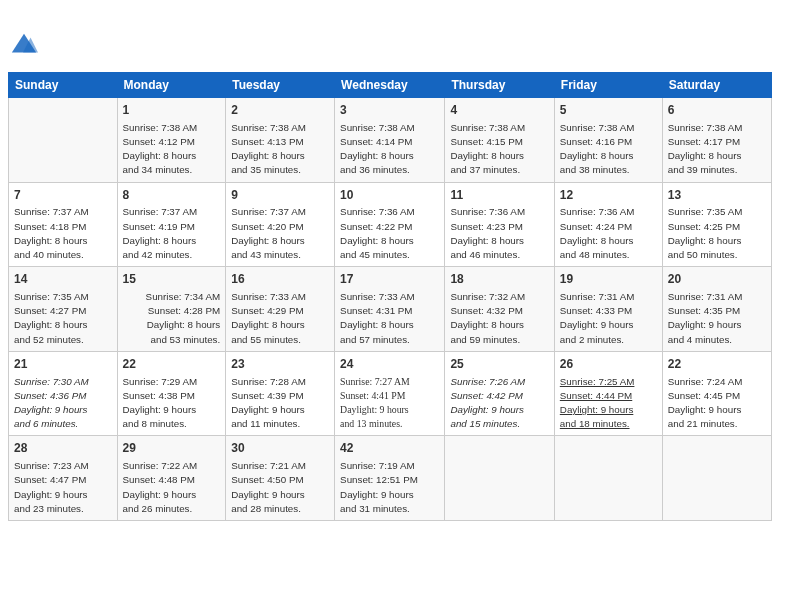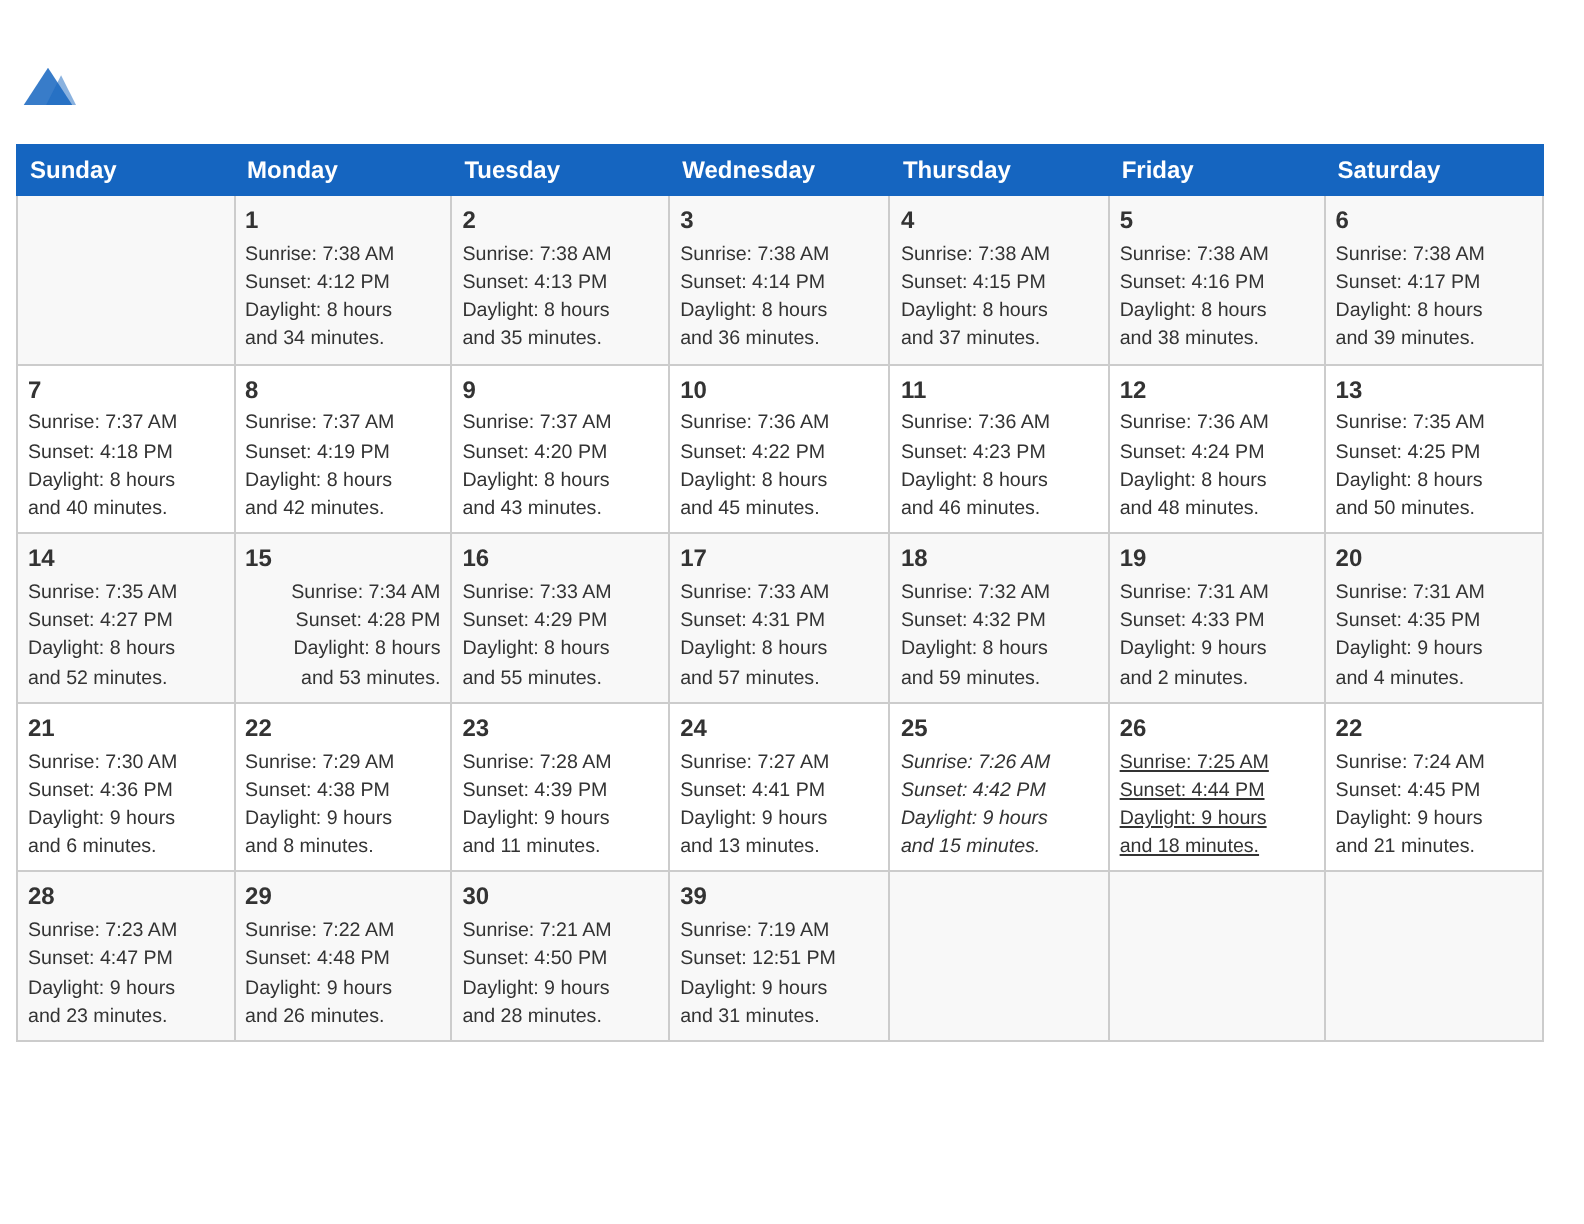--- a/index.html
+++ b/index.html
@@ -274,42 +274,42 @@
             <span class="day-num">20</span>
             <div class="day-info" style="white-space: pre-line;">Sunrise: 7:31 AM
 Sunset: 4:35 PM
 Daylight: 9 hours
 and 4 minutes.</div>
           </td>
         </tr>
         <tr>
           <td>
             <span class="day-num">21</span>
-            <div class="day-info" style="white-space: pre-line;">Sunrise: 7:30 AM
+            <div class="day-info" style="white-space: pre-line; font-style: italic;">Sunrise: 7:30 AM
 Sunset: 4:36 PM
 Daylight: 9 hours
 and 6 minutes.</div>
           </td>
           <td>
             <span class="day-num">22</span>
             <div class="day-info" style="white-space: pre-line;">Sunrise: 7:29 AM
 Sunset: 4:38 PM
 Daylight: 9 hours
 and 8 minutes.</div>
           </td>
           <td>
             <span class="day-num">23</span>
             <div class="day-info" style="white-space: pre-line;">Sunrise: 7:28 AM
 Sunset: 4:39 PM
 Daylight: 9 hours
 and 11 minutes.</div>
           </td>
           <td>
             <span class="day-num">24</span>
-            <div class="day-info" style="white-space: pre-line;">Sunrise: 7:27 AM
+            <div class="day-info" style="white-space: pre-line; font-family: Liberation Serif, serif;">Sunrise: 7:27 AM
 Sunset: 4:41 PM
 Daylight: 9 hours
 and 13 minutes.</div>
           </td>
           <td>
             <span class="day-num">25</span>
             <div class="day-info" style="white-space: pre-line; font-style: italic;">Sunrise: 7:26 AM
 Sunset: 4:42 PM
 Daylight: 9 hours
 and 15 minutes.</div>
@@ -345,21 +345,21 @@
 and 26 minutes.</div>
           </td>
           <td>
             <span class="day-num">30</span>
             <div class="day-info" style="white-space: pre-line;">Sunrise: 7:21 AM
 Sunset: 4:50 PM
 Daylight: 9 hours
 and 28 minutes.</div>
           </td>
           <td>
-            <span class="day-num">39</span>
+            <span class="day-num">42</span>
             <div class="day-info" style="white-space: pre-line;">Sunrise: 7:19 AM
 Sunset: 12:51 PM
 Daylight: 9 hours
 and 31 minutes.</div>
           </td>
           <td class="empty"></td>
           <td class="empty"></td>
           <td class="empty"></td>
         </tr>
       </tbody>

